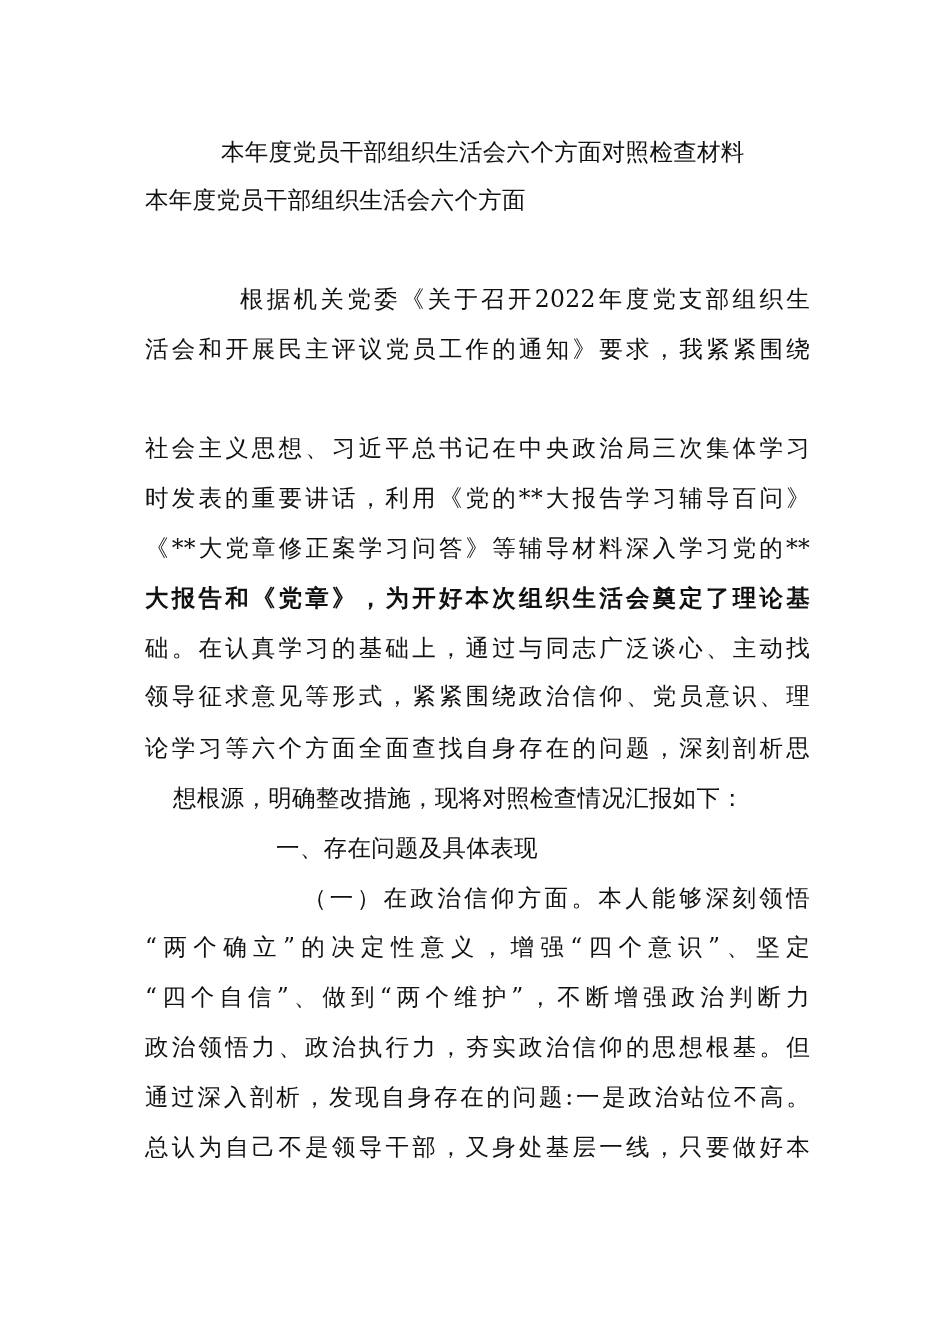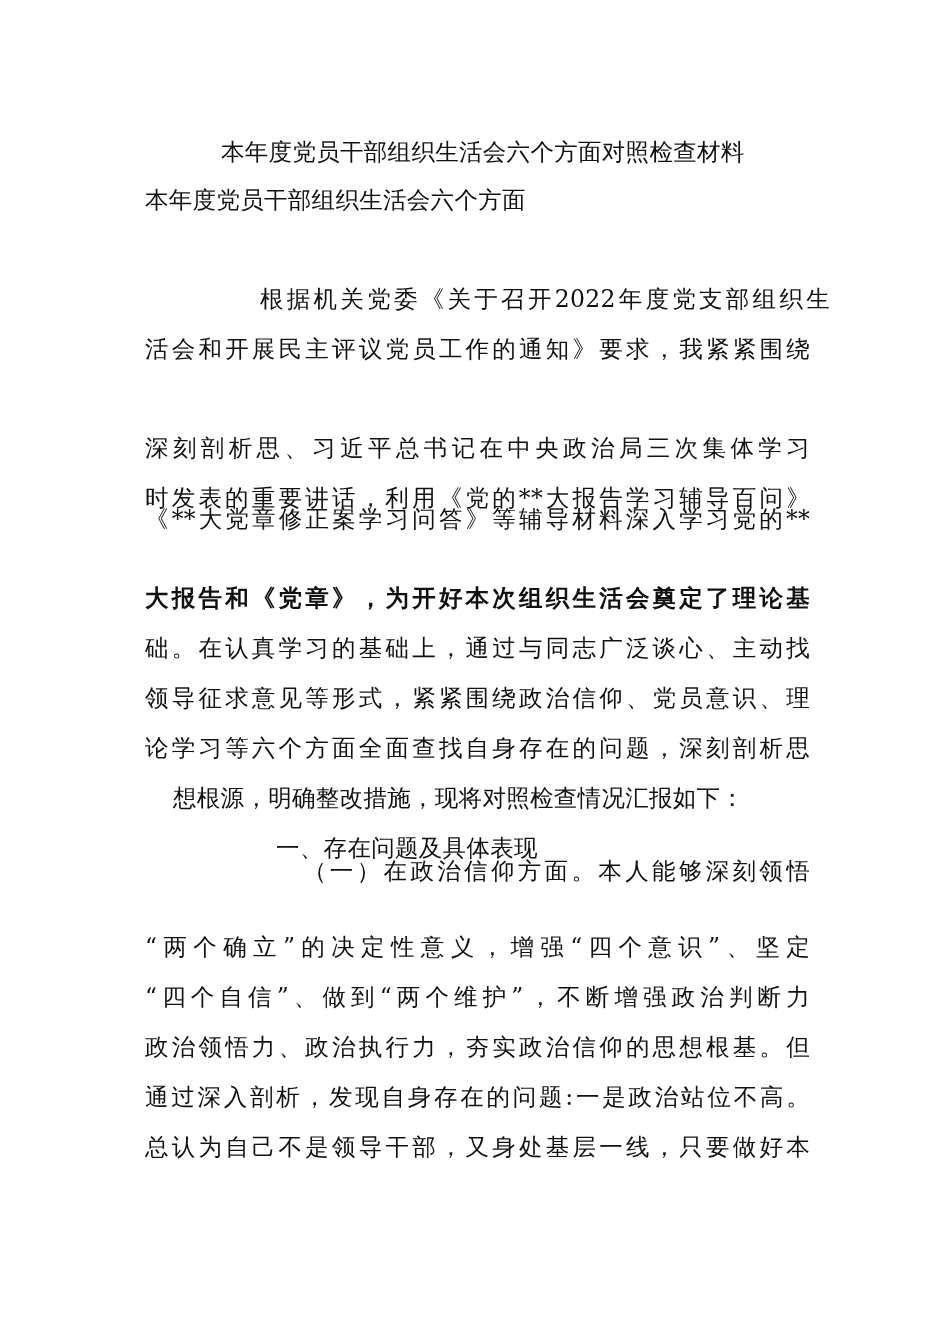--- a/index.html
+++ b/index.html
@@ -10,32 +10,32 @@
           white-space: nowrap; letter-spacing: 0.3px; }
   .just { text-align: justify; text-align-last: justify; }
 </style>
 </head>
 <body>
 
 <div class="page">
   <div class="line" style="top:137px; left:193px; width:620px;margin-left:28px;">本年度党员干部组织生活会六个方面对照检查材料</div>
   <div class="line" style="top:185px;">本年度党员干部组织生活会六个方面</div>
 
-  <div class="line just" style="top:284px; left:240px; width:570px;margin-left:20px;">根据机关党委《关于召开2022年度党支部组织生</div>
+  <div class="line just" style="top:284px; left:240px; width:570px;">根据机关党委《关于召开2022年度党支部组织生</div>
   <div class="line just" style="top:334px;">活会和开展民主评议党员工作的通知》要求，我紧紧围绕</div>
-  <div class="line just" style="top:433px;">深刻剖析思、习近平总书记在中央政治局三次集体学习</div>
+  <div class="line just" style="top:433px;">社会主义思想、习近平总书记在中央政治局三次集体学习</div>
   <div class="line just" style="top:483px;">时发表的重要讲话，利用《党的**大报告学习辅导百问》</div>
-  <div class="line just" style="top:504px;">《**大党章修正案学习问答》等辅导材料深入学习党的**</div>
+  <div class="line just" style="top:533px;">《**大党章修正案学习问答》等辅导材料深入学习党的**</div>
   <div class="line just" style="top:583px;font-weight:bold;">大报告和《党章》，为开好本次组织生活会奠定了理论基</div>
   <div class="line just" style="top:633px;">础。在认真学习的基础上，通过与同志广泛谈心、主动找</div>
-  <div class="line just" style="top:683px;">领导征求意见等形式，紧紧围绕政治信仰、党员意识、理</div>
+  <div class="line just" style="top:683px;font-family:Liberation Mono, monospace;">领导征求意见等形式，紧紧围绕政治信仰、党员意识、理</div>
   <div class="line just" style="top:733px;">论学习等六个方面全面查找自身存在的问题，深刻剖析思</div>
   <div class="line" style="top:783px;margin-left:28px;">想根源，明确整改措施，现将对照检查情况汇报如下：</div>
 
   <div class="line" style="top:833px; left:276px;">一、存在问题及具体表现</div>
 
-  <div class="line just" style="top:856px; left:303px; width:507px;">（一）在政治信仰方面。本人能够深刻领悟</div>
+  <div class="line just" style="top:883px; left:303px; width:507px;">（一）在政治信仰方面。本人能够深刻领悟</div>
   <div class="line just" style="top:982px;">“四个自信”、做到“两个维护”，不断增强政治判断力</div>
   <div class="line just" style="top:932px;">“两个确立”的决定性意义，增强“四个意识”、坚定</div>
   <div class="line just" style="top:1032px;">政治领悟力、政治执行力，夯实政治信仰的思想根基。但</div>
   <div class="line just" style="top:1082px;">通过深入剖析，发现自身存在的问题:一是政治站位不高。</div>
   <div class="line just" style="top:1132px;">总认为自己不是领导干部，又身处基层一线，只要做好本</div>
 </div>
 
 </body></html>

